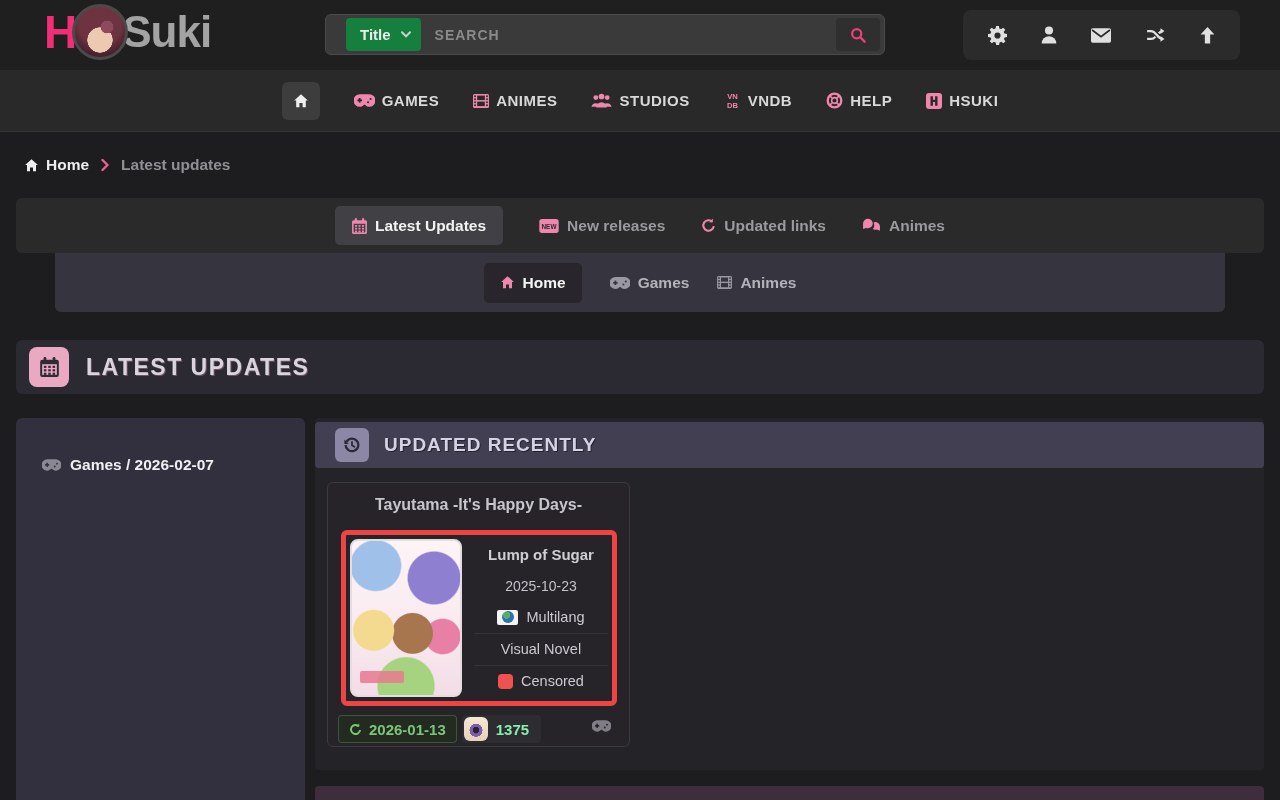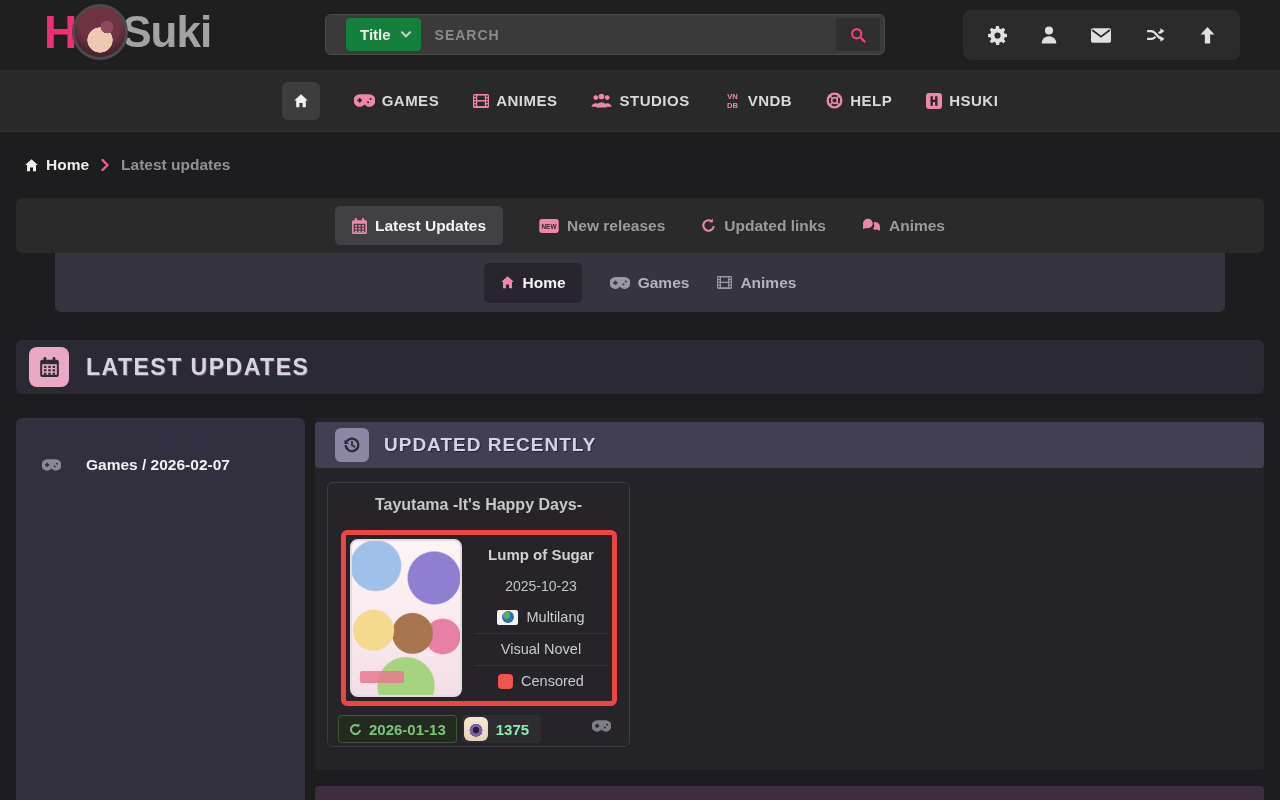--- a/index.html
+++ b/index.html
@@ -106,21 +106,21 @@
   .section-title {
     margin-left:17px; font-size:23px; font-weight:800; color:#d8d5de; letter-spacing:1.5px;
     text-shadow:1px 1px 0 rgba(233,169,195,.35);
   }
 
   
   .sidebar {
     position:absolute; left:16px; top:418px; width:289px; height:382px;
     background:#322f3e; border-radius:6px 6px 0 0; --hole:#322f3e;
   }
-  .sidebar-group { display:flex; align-items:center; gap:25px; padding:38px 4px 0 26px; }
+  .sidebar-group { display:flex; align-items:center; gap:9px; padding:38px 4px 0 26px; }
   .sidebar-group .gico { color:#8a8894; display:flex; }
   .sidebar-group .glabel { font-size:15.5px; font-weight:700; color:#f0f0f2; }
 
   .mainpanel {
     position:absolute; left:315px; top:418px; width:949px; height:352px;
     background:#242327; border-radius:4px;
   }
   .panel-header {
     margin-top:4px; width:100%; height:46px; background:#433f52; border-radius:4px;
     display:flex; align-items:center; padding-left:20px;

